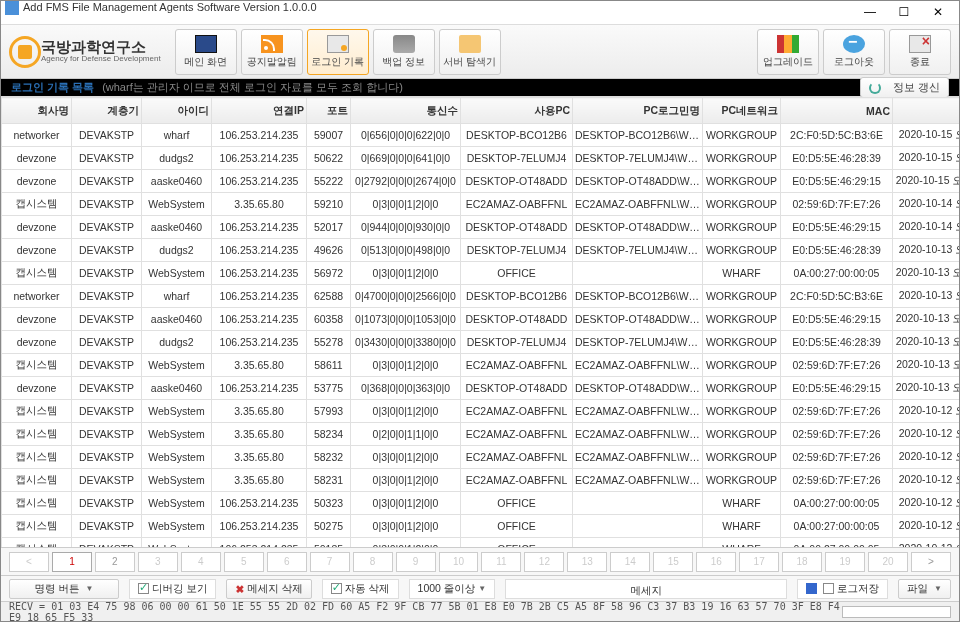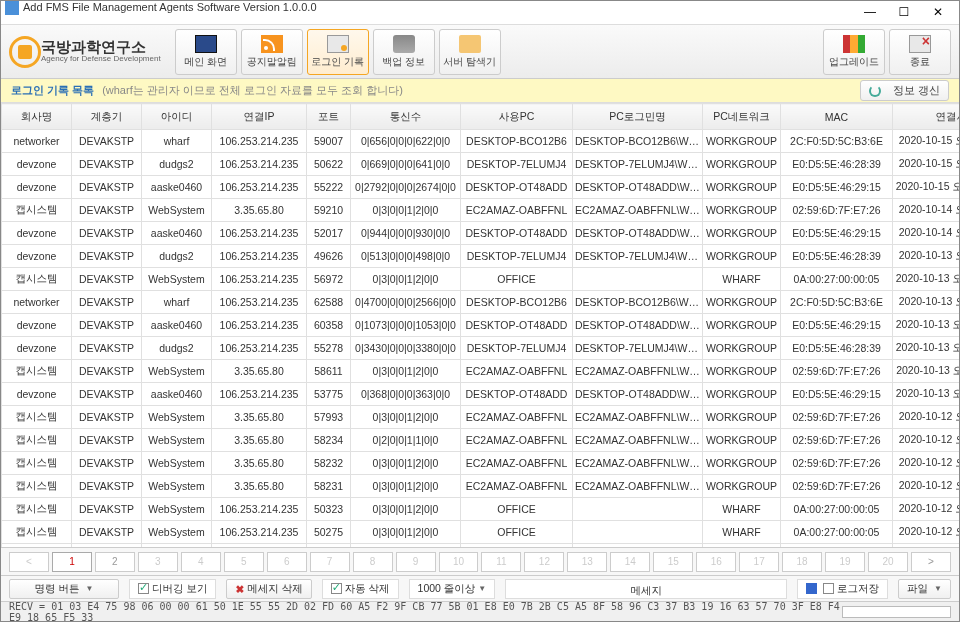--- a/index.html
+++ b/index.html
@@ -17,30 +17,30 @@
 .logo-circle::after { content: ""; position: absolute; top: 6px; left: 6px; width: 14px; height: 14px; background: #f5a623; border-radius: 2px; }
 .logo-text { line-height: 1.1; }
 .logo-kr { font-size: 15px; font-weight: bold; color: #333; }
 .logo-en { font-size: 8px; color: #666; }
 .tbtn { width: 62px; height: 46px; border: 1px solid #ccc; background: linear-gradient(#fff,#f0f0f0); border-radius: 3px; display: flex; flex-direction: column; align-items: center; justify-content: center; gap: 2px; cursor: pointer; }
 .tbtn.active { border-color: #f5a623; background: linear-gradient(#fff8ec,#ffedd0); }
 .tbtn-ic { width: 22px; height: 18px; }
 .tbtn-lb { font-size: 10px; color: #444; }
 .tool-flex { flex: 1; }
 
-.subheader { height: 24px; background: #fef9c3; border-bottom: 1px solid #ddd; display: flex; align-items: center; padding: 0 10px; gap: 8px; }
+.subheader { height: 18px; background: #000000; border-bottom: 1px solid #ddd; display: flex; align-items: center; padding: 0 10px; gap: 8px; }
 .sub-title { color: #2a6fb5; font-weight: bold; font-size: 11px; }
 .sub-note { color: #888; font-size: 11px; }
 .refresh-btn { margin-left: auto; border: 1px solid #ccc; background: linear-gradient(#fff,#f0f0f0); border-radius: 3px; padding: 2px 8px; cursor: pointer; display: flex; align-items: center; gap: 12px; font-size: 11px; color: #444;}
 .ref-ic { display:inline-block; width:12px; height:12px; border:2px solid #4a9; border-radius:50%; border-top-color:transparent;}
 
 .grid-wrap { flex: 1; overflow: auto; }
 table { width: 100%; border-collapse: collapse; table-layout: fixed; }
 th, td { border: 1px solid #e0e0e0; padding: 4px 2px; font-size: 10.5px; text-align: center; white-space: nowrap; overflow: hidden; text-overflow: ellipsis; }
-th { background: linear-gradient(#fafafa,#ececec); color: #333; font-weight: normal; height: 26px; }
+th { background: linear-gradient(#fafafa,#ececec); color: #333; font-weight: bold; height: 26px; text-align: right; }
 td { height: 22px; color: #333; }
 
 .pager { height: 28px; border-top: 1px solid #ccc; background: #f7f7f7; display: flex; align-items: center; padding: 0 8px; gap: 3px; }
 .pg-btn { width: 44px; height: 20px; border: 1px solid #ccc; background: #fff; font-size: 10px; color: #999; text-align: center; line-height: 18px; cursor: pointer; }
 .pg-btn.on { color: #c00; border-color: #aaa; }
 .pg-btn.dis { color: #ccc; }
 
 .opts { height: 26px; border-top: 1px solid #ccc; background: #f7f7f7; display: flex; align-items: center; padding: 0 8px; gap: 10px; font-size: 10.5px; color: #333; }
 .opt-cell { border: 1px solid #ddd; background: #fff; height: 20px; padding: 0 8px; display: flex; align-items: center; }
 .opt-btn { border: 1px solid #ccc; background: linear-gradient(#fff,#f0f0f0); height: 20px; padding: 0 8px; display: flex; align-items: center; gap: 3px; cursor: pointer; border-radius: 2px;}
@@ -105,20 +105,24 @@
         <div class="tbtn-lb">백업 정보</div>
       </div>
     <div class="tbtn">
         <div class="tbtn-ic ic-fold"></div>
         <div class="tbtn-lb">서버 탐색기</div>
       </div>
     <div class="tool-flex"></div>
     <div class="tbtn">
         <div class="tbtn-ic ic-up"></div>
         <div class="tbtn-lb">업그레이드</div>
+      </div>
+    <div class="tbtn">
+        <div class="tbtn-ic ic-out"></div>
+        <div class="tbtn-lb">로그아웃</div>
       </div>
     <div class="tbtn">
         <div class="tbtn-ic ic-exit"></div>
         <div class="tbtn-lb">종료</div>
       </div>
   </div>
 
   <div class="subheader">
     <span class="sub-title">로그인 기록 목록</span>
     <span class="sub-note">(wharf는 관리자 이므로 전체 로그인 자료를 모두 조회 합니다)</span>

